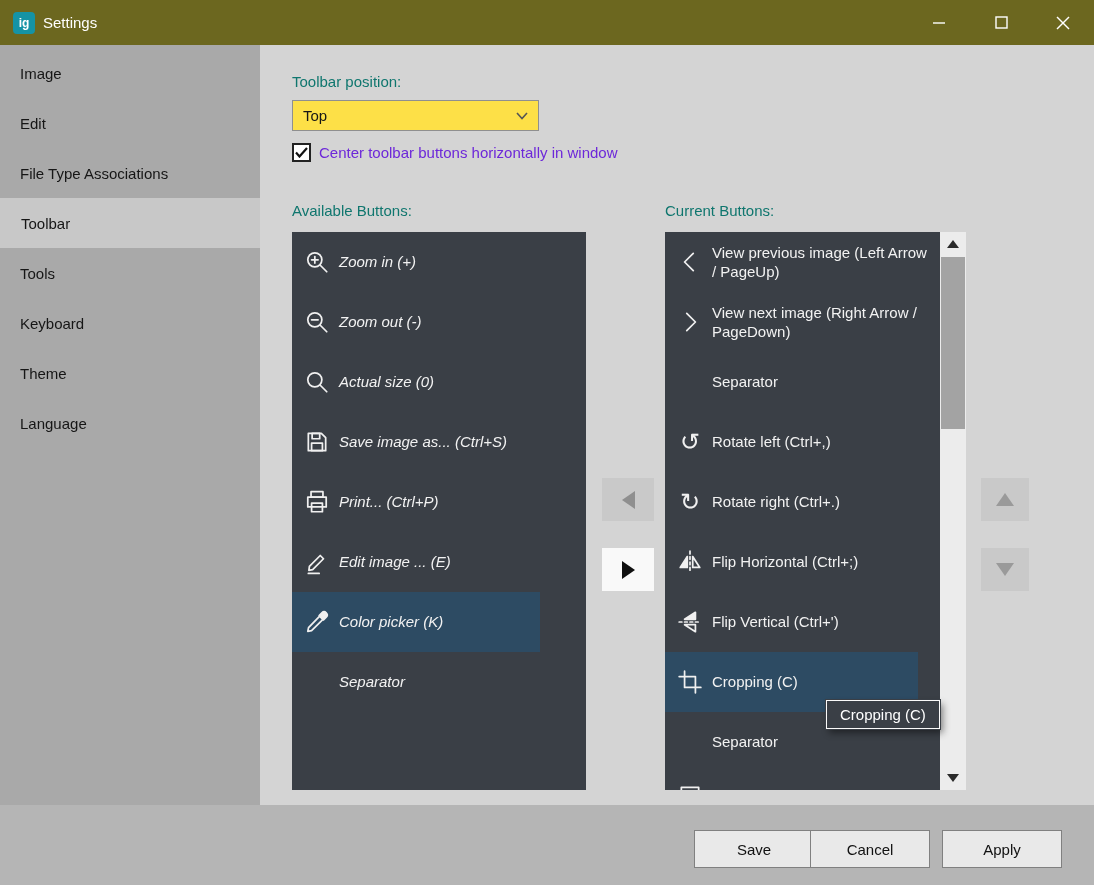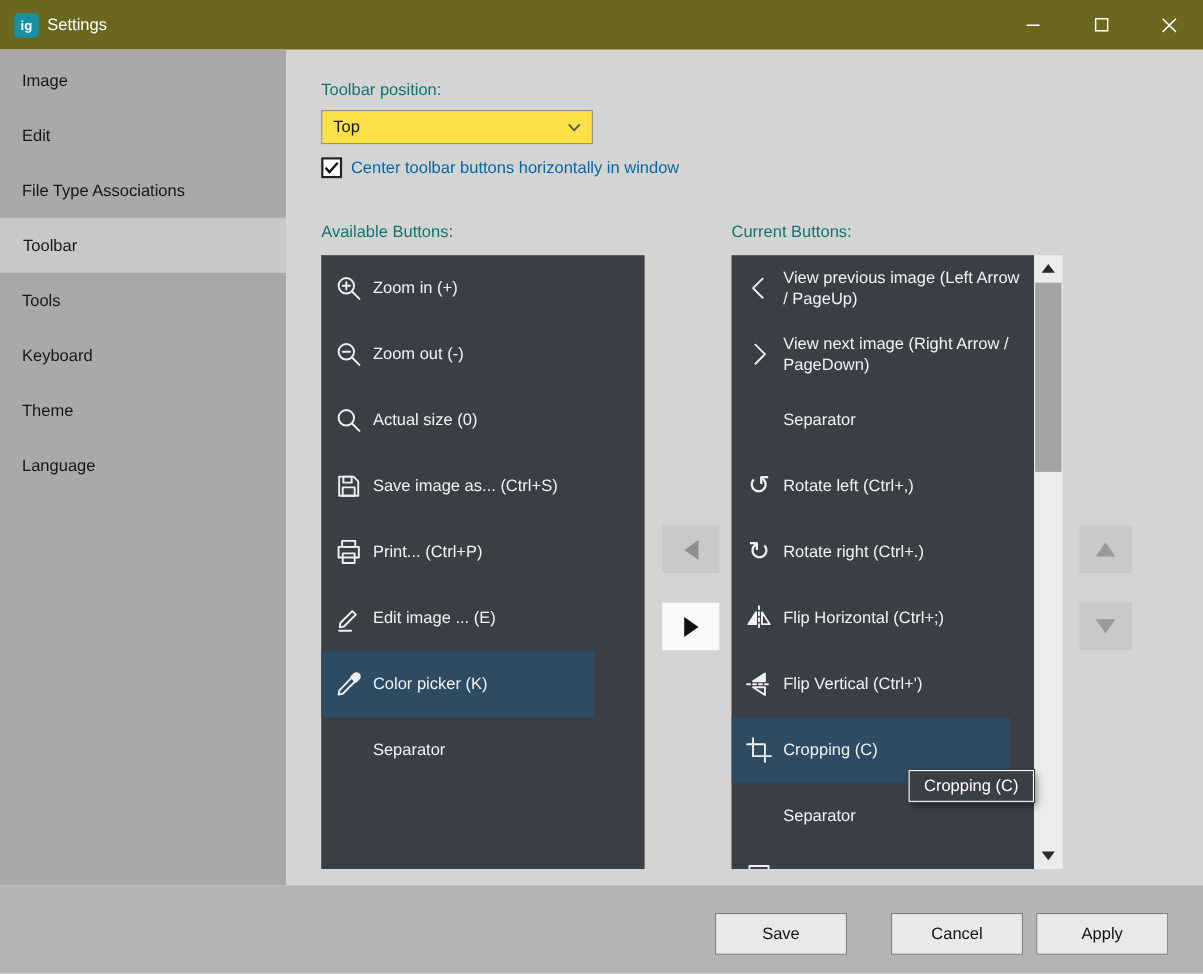--- a/index.html
+++ b/index.html
@@ -21,27 +21,27 @@
   .side-item.selected { background:#c8c8c8;padding-left:21px; }
 
   
   .label { position:absolute; font-size:15px; color:#0f766e; }
   #lbl-toolbar-position { left:292px; top:73px; }
   .dropdown { position:absolute; left:292px; top:100px; width:247px; height:31px; background:#fde047; border:1px solid #8f8f8f; display:flex; align-items:center; padding-left:10px; font-size:15px; color:#161616; cursor:pointer; }
   .dropdown .chev { position:absolute; right:10px; top:11px; }
 
   .checkbox-row { position:absolute; left:292px; top:143px; display:flex; align-items:center; cursor:pointer; }
   .checkbox { width:19px; height:19px; background:#ffffff; border:2px solid #222222; display:flex; align-items:center; justify-content:center; }
-  .checkbox-label { margin-left:8px; font-size:15px; color:#0369a1; }
+  .checkbox-label { margin-left:8px; font-size:15px; color:#6d28d9; }
 
   #lbl-available { left:292px; top:202px; }
   #lbl-current   { left:665px; top:202px; }
 
   .listbox { position:absolute; top:232px; height:558px; background:#3a3f46; overflow:hidden; }
-  #available-list { left:292px; width:294px; }
+  #available-list { left:292px; width:294px;font-style:italic; }
   #current-list   { left:665px; width:275px; }
 
   .row { height:60px; display:flex; align-items:center; padding-left:11px; cursor:pointer; }
   .row .icon { width:28px; min-width:28px; height:28px; display:flex; align-items:center; justify-content:center; }
   .row .icon .glyph { color:#f0f0f0; font-size:24px; line-height:24px; }
   .row .rlabel { margin-left:8px; font-size:15px; color:#f2f2f2; line-height:1.3; padding-right:6px; }
   #available-list .row.selected { background:#2d4b63; width:248px; }
   #current-list   .row.selected { background:#2d4b63; width:253px; }
   .row.partial { align-items:flex-start; padding-top:10px; }
 
@@ -65,21 +65,21 @@
   .sb-tri-up   { width:0;height:0;border-left:6px solid transparent;border-right:6px solid transparent;border-bottom:8px solid #2a2a2a; }
   .sb-tri-down { width:0;height:0;border-left:6px solid transparent;border-right:6px solid transparent;border-top:8px solid #2a2a2a; }
   .sb-thumb { position:absolute; left:1px; top:25px; width:24px; height:172px; background:#a3a3a3; cursor:pointer; }
 
   
   .tooltip { position:absolute; left:826px; top:700px; padding:5px 13px; background:#3a3f46; color:#ffffff; font-size:15px; border:1px solid #fafafa; box-shadow:0 0 0 1px #3a3f46, 3px 4px 7px rgba(0,0,0,0.45); z-index:60; white-space:nowrap; }
 
   
   .footer { position:absolute; left:0; top:805px; width:1094px; height:80px; background:#b5b5b5; }
   .footer-btn { position:absolute; top:25px; width:120px; height:38px; background:#e9e9e9; border:1px solid #808080; font-size:15px; color:#111111; font-family:"Liberation Sans", sans-serif; cursor:pointer; }
-  #btn-save   { left:650px; }
+  #btn-save   { left:694px; }
   #btn-cancel { left:810px; }
   #btn-apply  { left:942px; }
 </style>
 </head>
 <body>
 
 <div class="window">
 
   <div class="titlebar">
     <div class="app-icon">ig</div>

